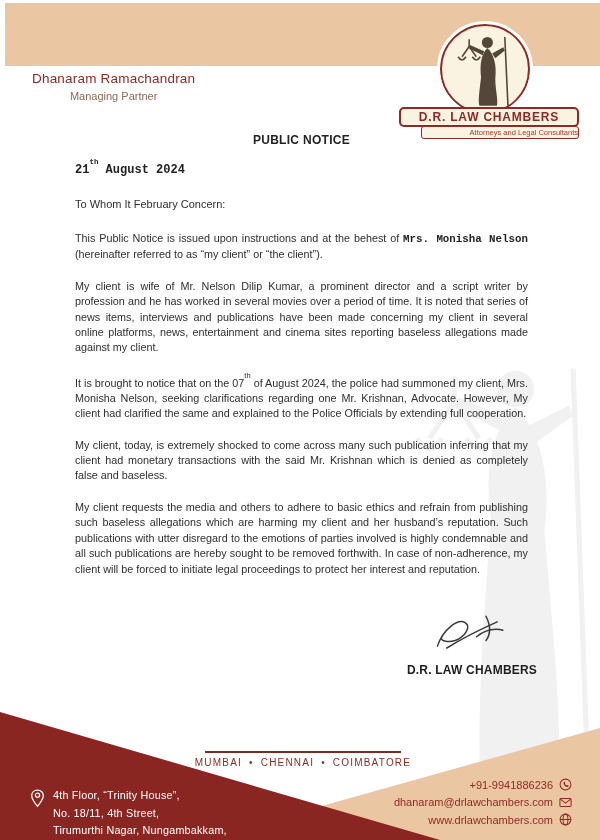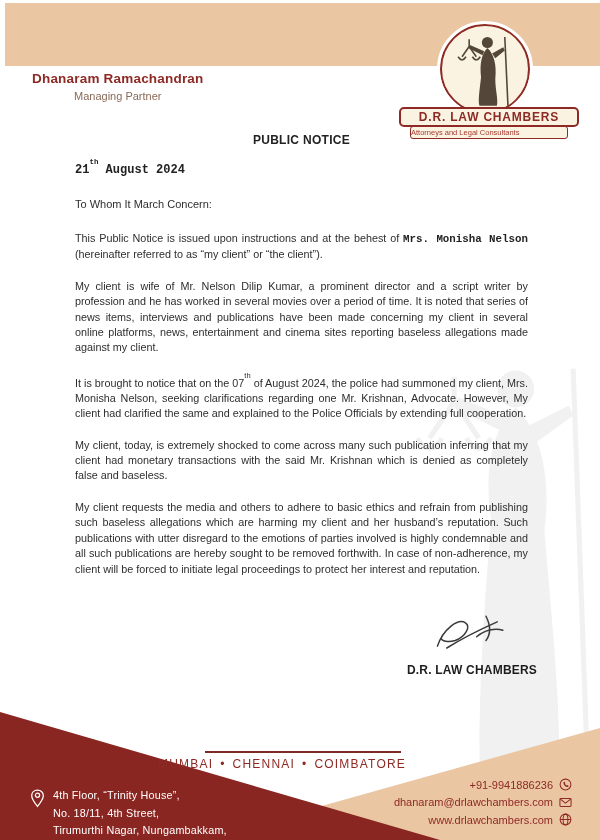--- a/index.html
+++ b/index.html
@@ -5,55 +5,55 @@
   html,body { margin:0; padding:0; background:#888; }
   .page {
     position:relative; width:600px; height:840px; margin:0 auto;
     background:#ffffff; overflow:hidden;
     font-family:"Liberation Sans", sans-serif; color:#2e2e2e;
   }
   
   .top-band { position:absolute; left:5px; top:3px; right:0; height:63px;
     background:var(--peach,#ebc6a3); }
   .author { position:absolute; left:32px; top:71px; z-index:2; }
-  .author-name { font-size:13.5px; font-weight:bold; color:var(--accent-red,#8e2a25); letter-spacing:.2px; }
+  .author-name { font-size:13.5px; font-weight:normal; color:var(--accent-red,#8e2a25); letter-spacing:.2px; }
   .author-title { font-size:11px; color:var(--soft-brown,#8a6a58); margin-top:4px;text-align:center; }
   .logo-circle { position:absolute; left:440px; top:24px; width:86px; height:86px;
     border-radius:50%; background:var(--cream,#faf3e1); border:2px solid var(--accent-red,#8e2a25);
     outline:3px solid #fff; display:flex; align-items:center; justify-content:center; z-index:3; }
   .logo-circle svg { width:72px; height:76px; margin-top:4px; }
   .logo-namebox { position:absolute; left:399px; top:107px; width:176px; height:16px;
     background:var(--cream,#faf3e1); border:2px solid var(--accent-red,#8e2a25); border-radius:5px;
     font-weight:bold; font-size:12px; color:var(--accent-red,#8e2a25); text-align:center;
     line-height:16px; letter-spacing:.8px; z-index:4; }
-  .logo-tagbox { position:absolute; left:410px; top:126px; width:156px; height:11px;
+  .logo-tagbox { position:absolute; left:421px; top:126px; width:156px; height:11px;
     background:var(--cream,#faf3e1); border:1px solid var(--accent-red,#8e2a25); border-radius:3px;
-    font-size:7.5px; color:#a83a30; text-align:left; line-height:11px; z-index:4; }
+    font-size:7.5px; color:#a83a30; text-align:right; line-height:11px; z-index:4; }
   
   .watermark { position:absolute; left:405px; top:352px; width:205px; height:480px;
     opacity:.055; z-index:0; }
   
   .doc-body { position:absolute; left:75px; top:133px; width:453px; z-index:1; }
   .title { text-align:center; font-weight:bold; font-size:12px; letter-spacing:.3px;
     color:#222; margin:0 0 15px; }
   .date { font-weight:bold; font-size:12px; color:#222; margin:0 0 21px;font-family:Liberation Mono, monospace; }
   .salutation { font-size:11px; margin:0 0 21px; }
   .para { font-size:10.8px; line-height:15.4px; text-align:justify; margin:0 0 16px; }
   .para b { color:#222;font-family:Liberation Mono, monospace; }
   sup.sst { font-size:7.5px; position:relative; top:-4px; font-weight:inherit; }
   
   .sig { position:absolute; left:398px; top:610px; width:148px; text-align:center; z-index:1; }
   .sig svg { width:84px; height:48px; }
   .sig-name { font-weight:bold; font-size:12px; color:#1d1d1d; letter-spacing:.2px; margin-top:1px; }
   
   .footer-shapes { position:absolute; left:0; top:700px; width:600px; height:140px; z-index:1; }
   .cities-rule { position:absolute; left:205px; top:751px; width:196px;
     border-top:2px solid #7e2a24; z-index:2; }
-  .cities { position:absolute; left:158px; top:757px; width:290px; 
-    font-size:12px; letter-spacing:1.2px; color:var(--accent-red,#8e2a25); z-index:2; }
+  .cities { position:absolute; left:158px; top:757px; width:290px; text-align:center;
+    font-size:10px; letter-spacing:1.2px; color:var(--accent-red,#8e2a25); z-index:2; }
   .cities .bullet { margin:0 7px; }
   .address { position:absolute; left:30px; top:767px; display:flex; gap:8px; color:#fff; z-index:2;margin-top:20px; }
   .address svg { width:15px; height:19px; margin-top:2px; flex:none; }
   .address-lines { font-size:10.8px; line-height:17.6px; letter-spacing:.2px; }
   .contacts { position:absolute; right:28px; top:776px; text-align:right;
     color:var(--accent-red,#8e2a25); font-size:11px; z-index:2; }
   .contact-row { display:flex; justify-content:flex-end; align-items:center; gap:6px; height:17.5px; }
   .contact-row svg { width:13px; height:13px; flex:none; }
 </style>
 </head>
@@ -100,21 +100,21 @@
       <path d="M24 22 L12 40 M24 22 L36 40"></path>
       <path d="M6 40 Q12 50 18 40"></path>
       <path d="M30 40 Q36 50 42 40"></path>
       <line x1="82" y1="6" x2="90" y2="228"></line>
     </g>
   </svg>
 
   <div class="doc-body">
     <div class="title">PUBLIC NOTICE</div>
     <div class="date"><span>21</span><sup class="sst">th</sup><span> August 2024</span></div>
-    <div class="salutation">To Whom It March Concern:</div>
+    <div class="salutation">To Whom It February Concern:</div>
 
     <p class="para"><span>This Public Notice is issued upon instructions and at the behest of </span><b>Mrs. Monisha Nelson</b><span> (hereinafter referred to as “my client” or “the client”).</span></p>
 
     <p class="para">My client is wife of Mr. Nelson Dilip Kumar, a prominent director and a script writer by profession and he has worked in several movies over a period of time. It is noted that series of news items, interviews and publications have been made concerning my client in several online platforms, news, entertainment and cinema sites reporting baseless allegations made against my client.</p>
 
     <p class="para"><span>It is brought to notice that on the 07</span><sup class="sst">th</sup><span> of August 2024, the police had summoned my client, Mrs. Monisha Nelson, seeking clarifications regarding one Mr. Krishnan, Advocate. However, My client had clarified the same and explained to the Police Officials by extending full cooperation.</span></p>
 
     <p class="para">My client, today, is extremely shocked to come across many such publication inferring that my client had monetary transactions with the said Mr. Krishnan which is denied as completely false and baseless.</p>
 
     <p class="para">My client requests the media and others to adhere to basic ethics and refrain from publishing such baseless allegations which are harming my client and her husband’s reputation. Such publications with utter disregard to the emotions of parties involved is highly condemnable and all such publications are hereby sought to be removed forthwith. In case of non-adherence, my client will be forced to initiate legal proceedings to protect her interest and reputation.</p>

